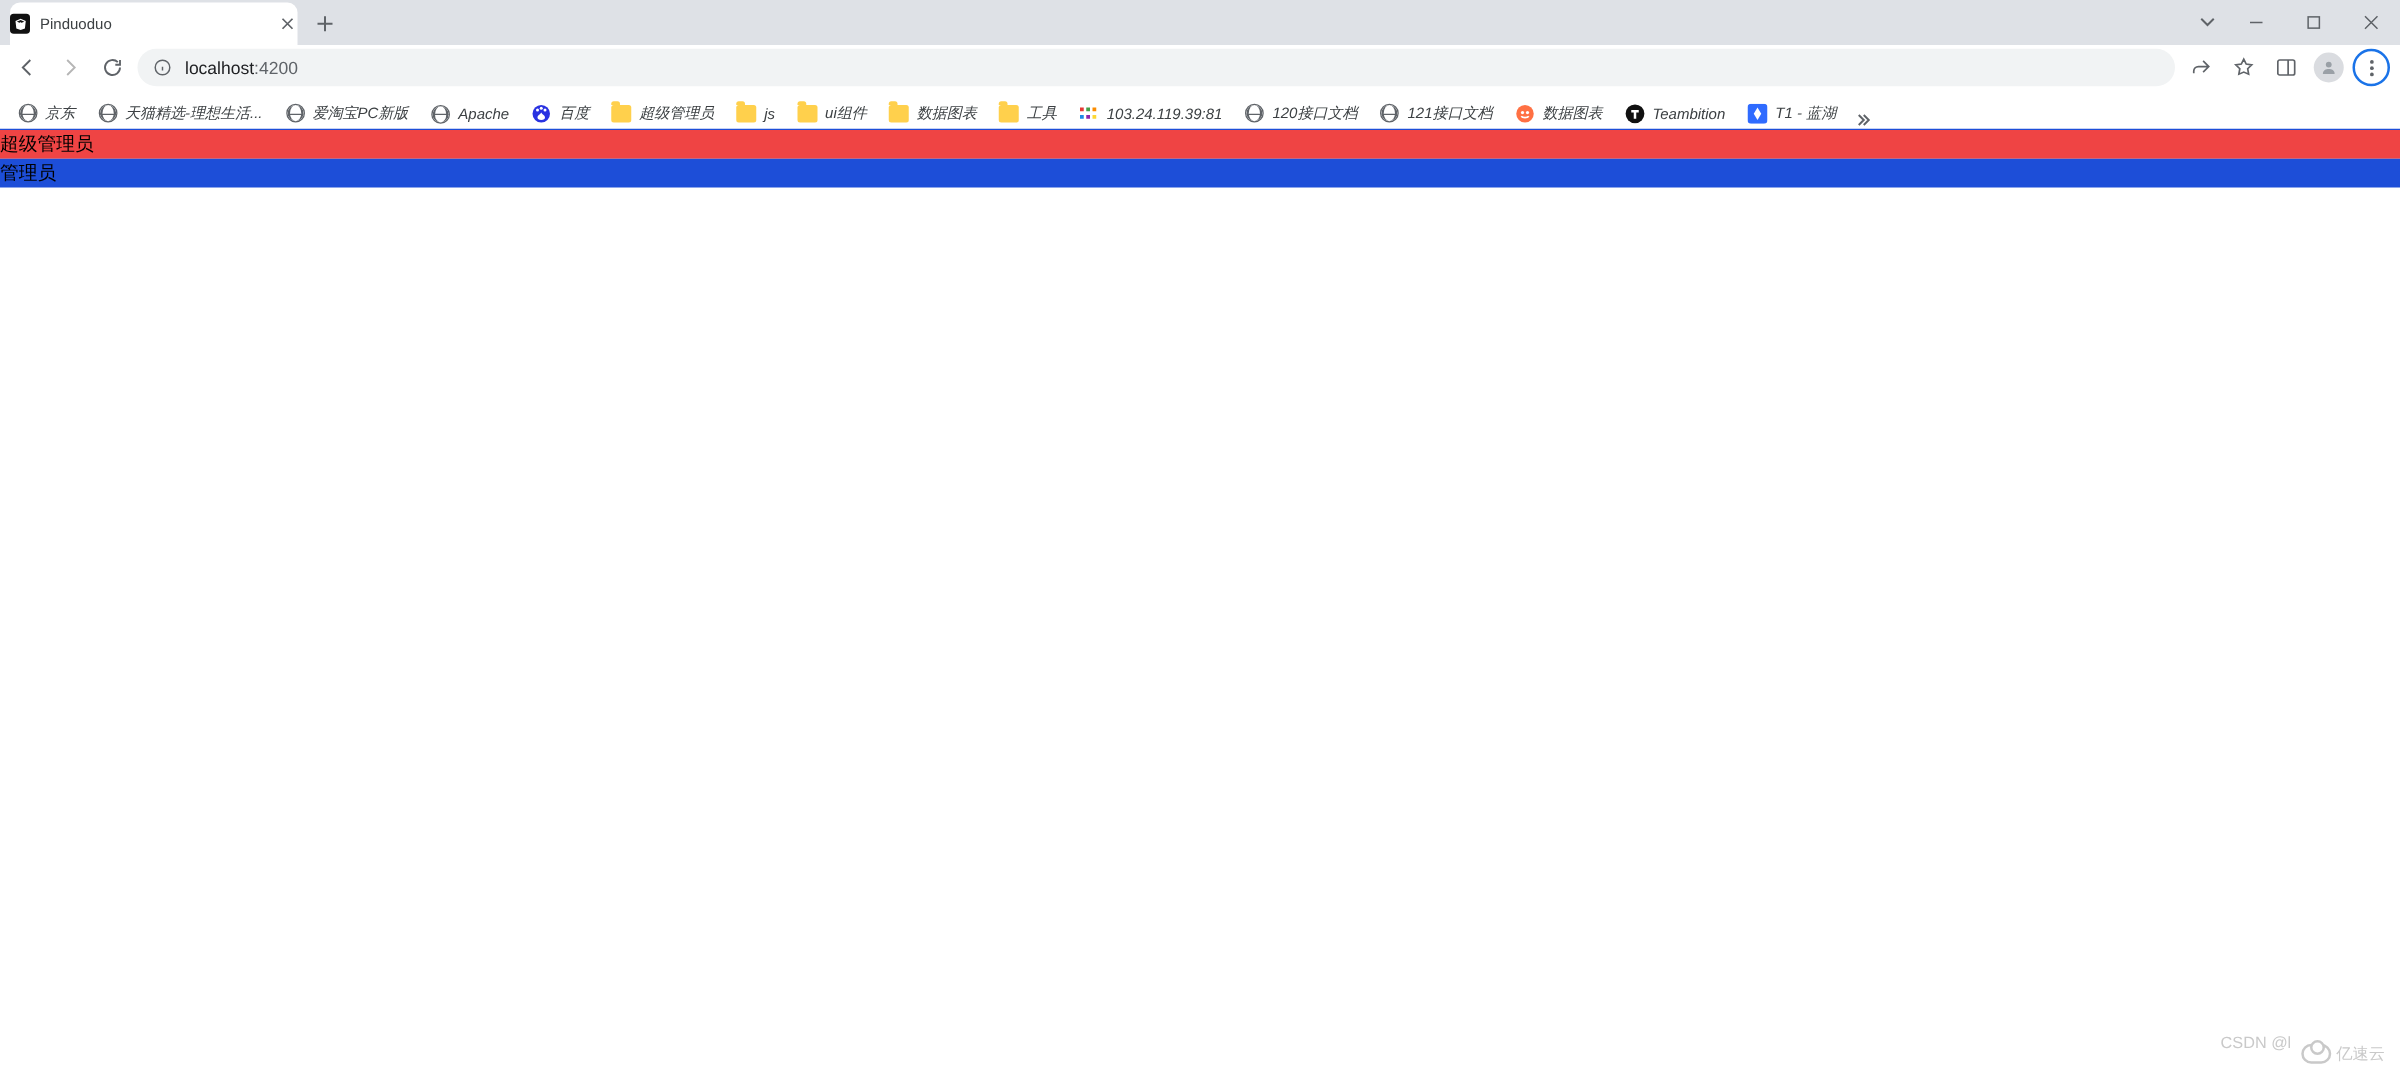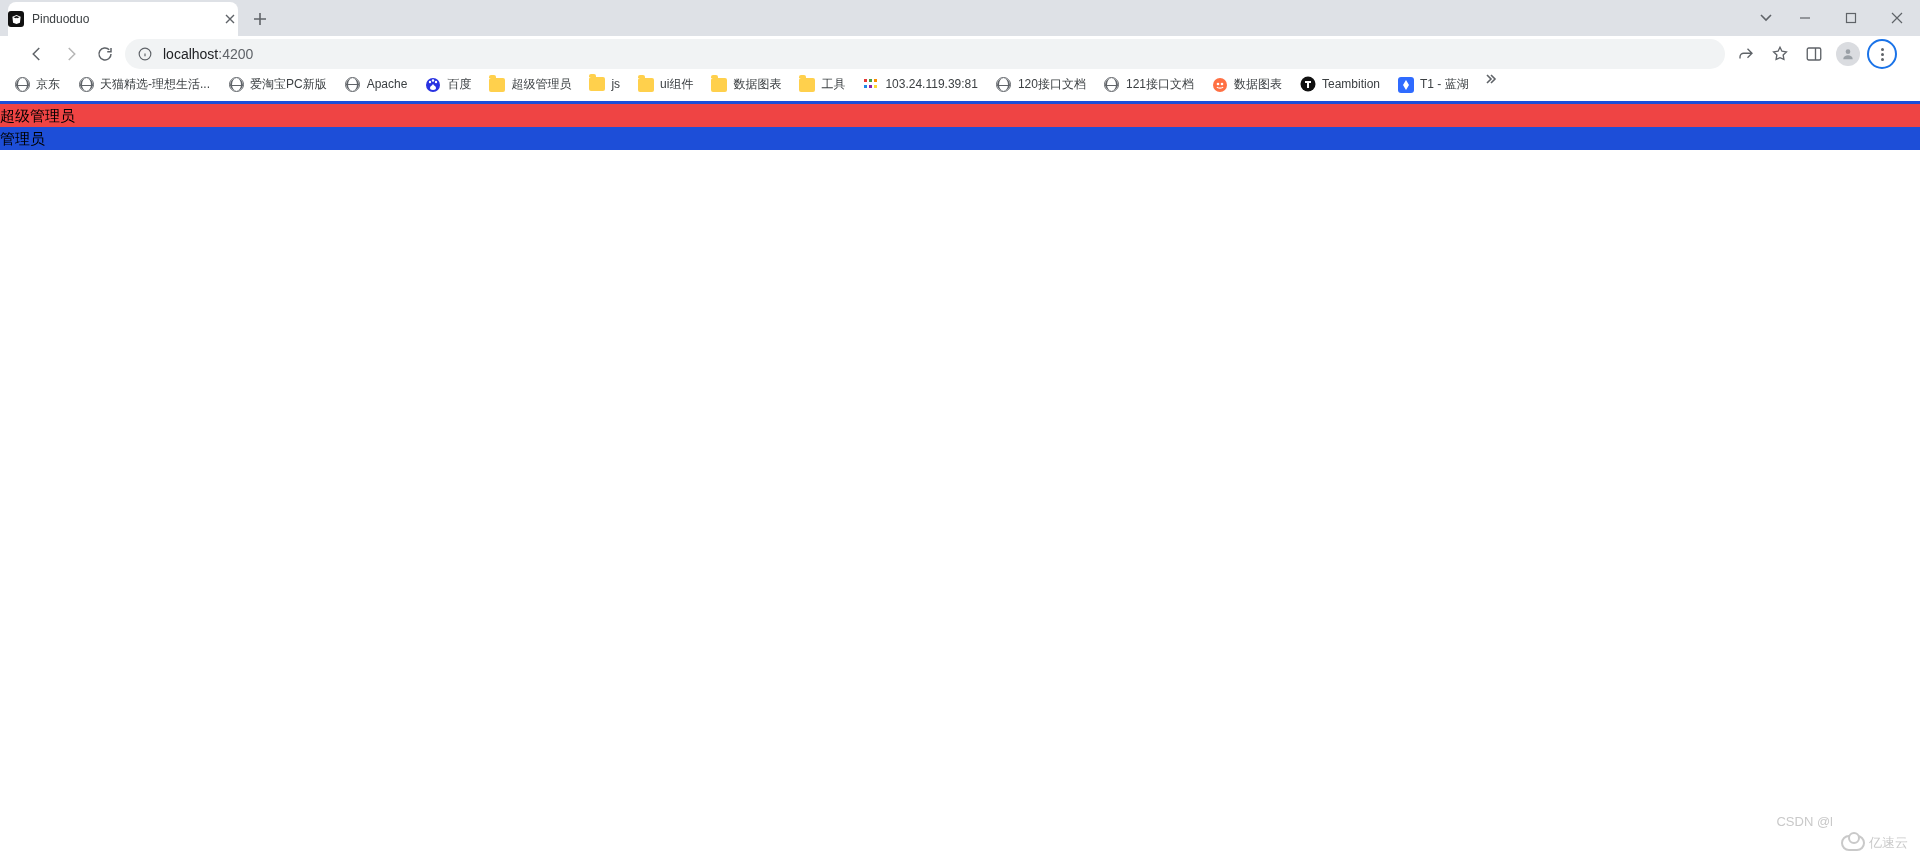--- a/index.html
+++ b/index.html
@@ -13,55 +13,55 @@
     .angular-badge { width: 16px; height: 16px; background: #111; border-radius: 3px; display:flex; align-items:center; justify-content:center; }
     .angular-badge svg { width: 11px; height: 11px; }
     .tab-title { font-size: 12px; color: #3c4043; flex: 1; white-space: nowrap; overflow: hidden; text-overflow: ellipsis; }
     .tab-close { width: 16px; height: 16px; display:flex; align-items:center; justify-content:center; color:#5f6368; font-size:14px; border-radius:50%; }
     .new-tab { width: 28px; height: 28px; margin-left: 8px; margin-bottom: 3px; display:flex; align-items:center; justify-content:center; color:#5f6368; font-size:18px; border-radius:50%; }
     .window-controls { margin-left: auto; display:flex; align-items:center; height: 36px; }
     .win-btn { width: 46px; height: 36px; display:flex; align-items:center; justify-content:center; color:#5f6368; }
     .tabsearch { width:32px; height:28px; display:flex; align-items:center; justify-content:center; color:#5f6368; }
 
     
-    .toolbar { display:flex; align-items:center; gap: 6px; background:#fff; height: 36px; padding: 0 23px; }
+    .toolbar { display:flex; align-items:center; gap: 6px; background:#fff; height: 36px; padding: 0 8px; }
     .nav-icon { width: 28px; height: 28px; display:flex; align-items:center; justify-content:center; color:#5f6368; border-radius:50%; }
     .nav-icon.disabled { color:#b6b6b6; }
     .omnibox { flex:1; display:flex; align-items:center; background:#f1f3f4; border-radius: 16px; height: 30px; padding: 0 12px; gap: 10px; }
     .site-info { width: 16px; height:16px; display:flex; align-items:center; justify-content:center; color:#5f6368; }
     .url-text { font-size: 14px; color:#202124; }
     .url-host { color:#202124; }
     .url-port { color:#5f6368; }
     .toolbar-actions { display:flex; align-items:center; gap: 4px; }
     .tb-btn { width: 30px; height:30px; display:flex; align-items:center; justify-content:center; color:#5f6368; border-radius:50%; }
     .avatar-circle { width: 24px; height: 24px; border-radius: 50%; background: #dadce0; display:flex; align-items:center; justify-content:center; }
     .menu-circle { width: 30px; height: 30px; border: 2px solid #1a73e8; border-radius: 50%; display:flex; align-items:center; justify-content:center; }
     .menu-dots { display:flex; flex-direction: column; gap: 2px; }
     .menu-dots span { width: 3px; height: 3px; background:#5f6368; border-radius:50%; }
 
     
-    .bookmarks { display:flex; align-items:flex-start; background:#fff; height: 32px; padding: 0 6px; border-bottom: 3px solid #1d4ed8; gap: 2px; }
+    .bookmarks { display:flex; align-items:flex-end; background:#fff; height: 32px; padding: 0 6px; border-bottom: 1px solid #1d4ed8; gap: 2px; font-style: italic; }
     .bookmark { display:flex; align-items:center; gap: 6px; padding: 4px 8px; border-radius: 14px; font-size: 12px; color:#3c4043; white-space: nowrap; }
     .bm-ico { width:16px; height:16px; display:flex; align-items:center; justify-content:center; }
     .folder-ico { width:16px; height:14px; background:#ffd04c; border-radius:2px; position:relative; }
     .folder-ico::before { content:""; position:absolute; top:-3px; left:0; width:7px; height:3px; background:#ffd04c; border-radius:2px 2px 0 0; }
     .globe { width:15px; height:15px; border: 1.5px solid #5f6368; border-radius:50%; position:relative; overflow:hidden; }
     .globe::before { content:""; position:absolute; inset:0; border: 1px solid #5f6368; border-width: 0 2px; border-radius:50%; }
     .globe::after { content:""; position:absolute; left:0; right:0; top:50%; height:0; border-top:1.5px solid #5f6368; }
     .bm-overflow { width: 28px; display:flex; align-items:center; justify-content:center; color:#5f6368; }
 
     
     .page { }
     .band { height: 23px; font-size: 15px; line-height: 23px; color:#000; }
     .band.red { background:#ef4444; }
     .band.green { background:#1d4ed8; }
     .band.blue { background:#0000ff; color: rgba(0,0,0,0.9); }
 
     
-    .watermark { position:absolute; right: 12px; bottom: 8px; display:flex; align-items:flex-start; gap: 8px; color:#c9c9c9; font-size: 13px; }
+    .watermark { position:absolute; right: 12px; bottom: 8px; display:flex; align-items:center; gap: 8px; color:#c9c9c9; font-size: 13px; }
     .wm-logo { display:flex; align-items:center; gap:4px; color:#c9c9c9;margin-top:20px; }
     .wm-cloud { width: 24px; height: 16px; border: 2px solid #c9c9c9; border-radius: 10px; position:relative; }
     .wm-cloud::before { content:""; position:absolute; width:8px; height:8px; border:2px solid #c9c9c9; border-radius:50%; top:-5px; left:5px; background:#fff; }
   </style>
 </head>
 <body>
 
 <div class="titlebar">
   <div class="tab-strip">
     <div class="tab">

